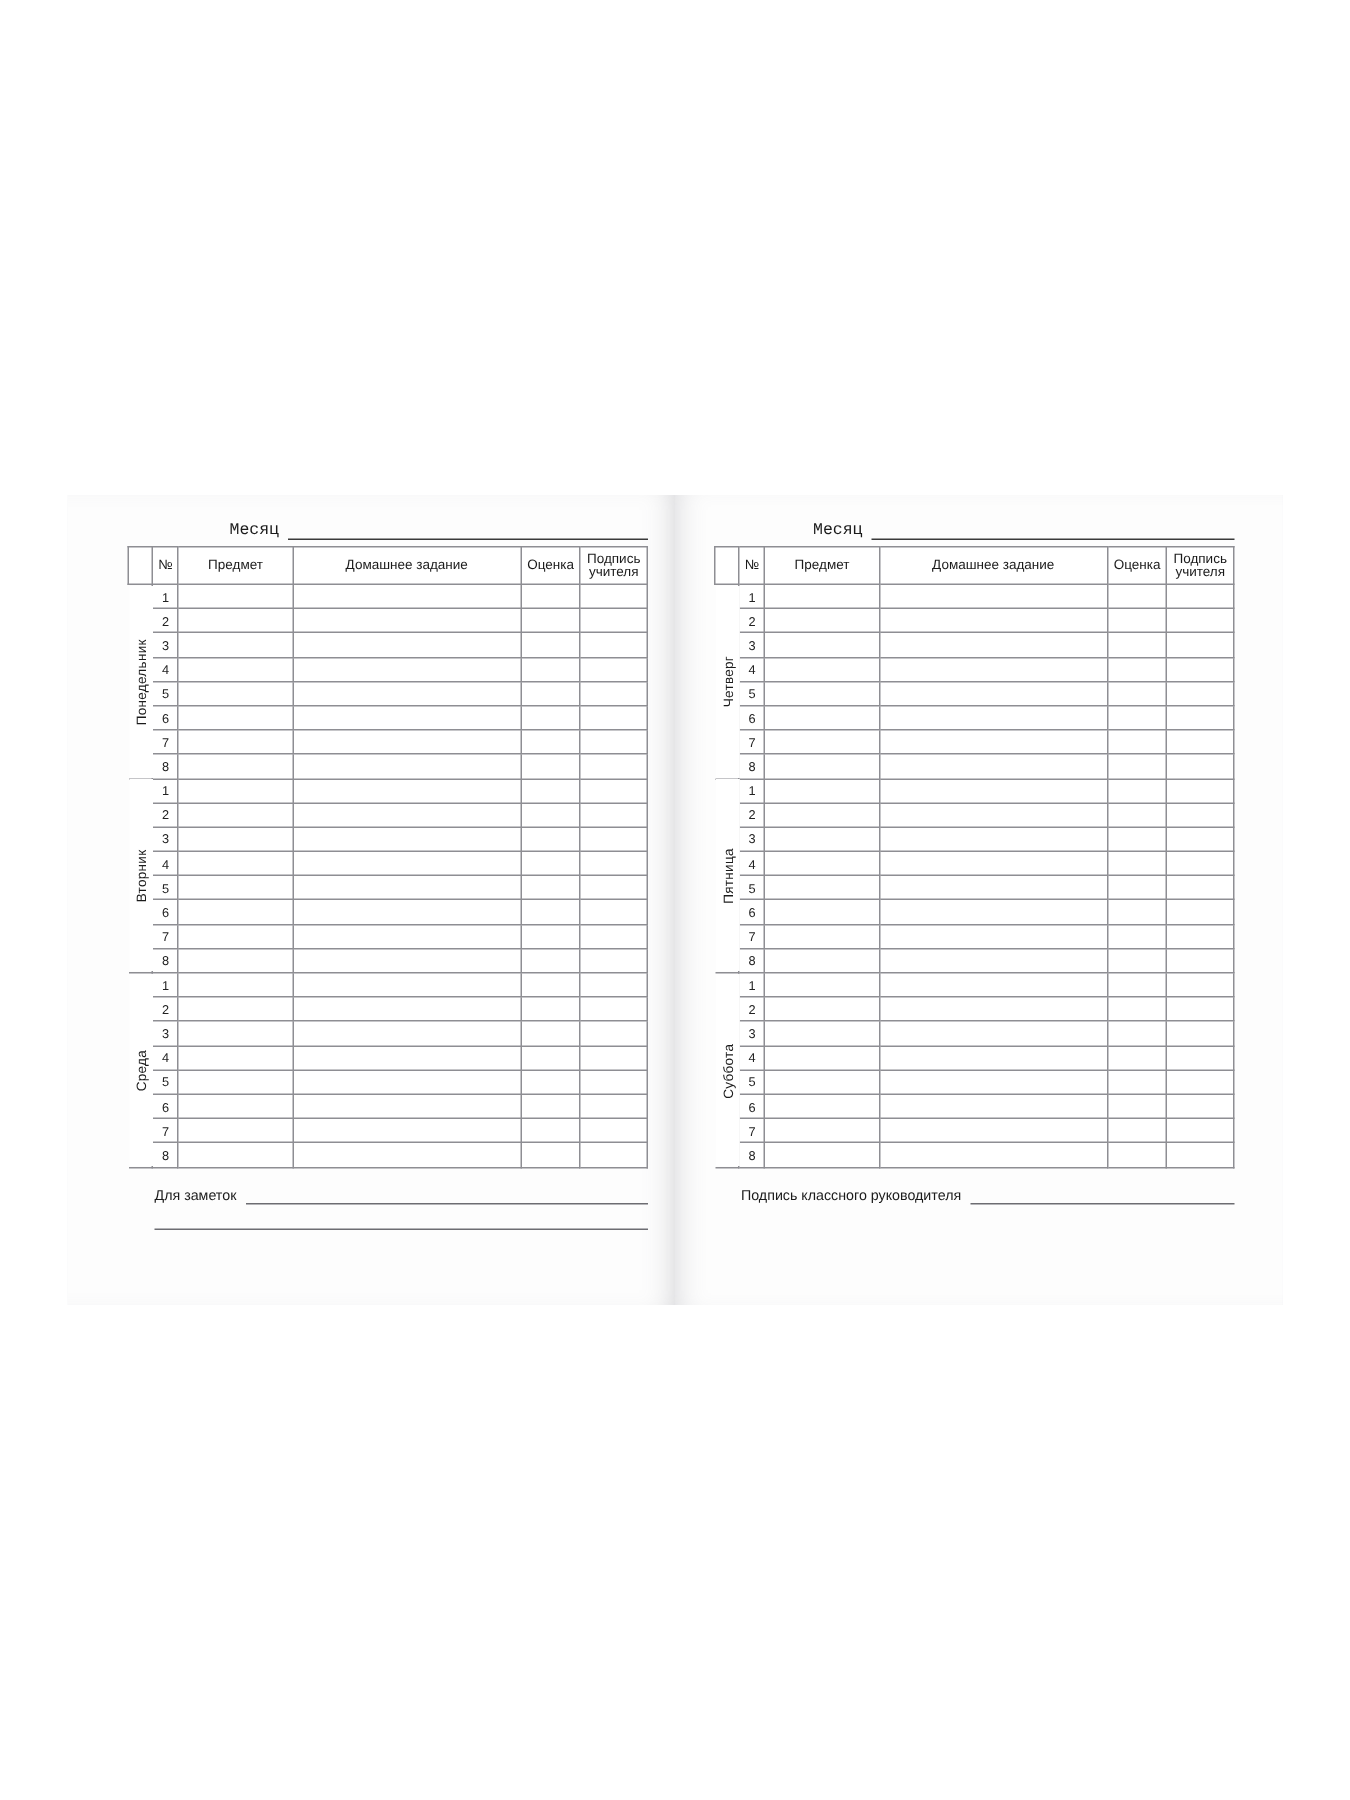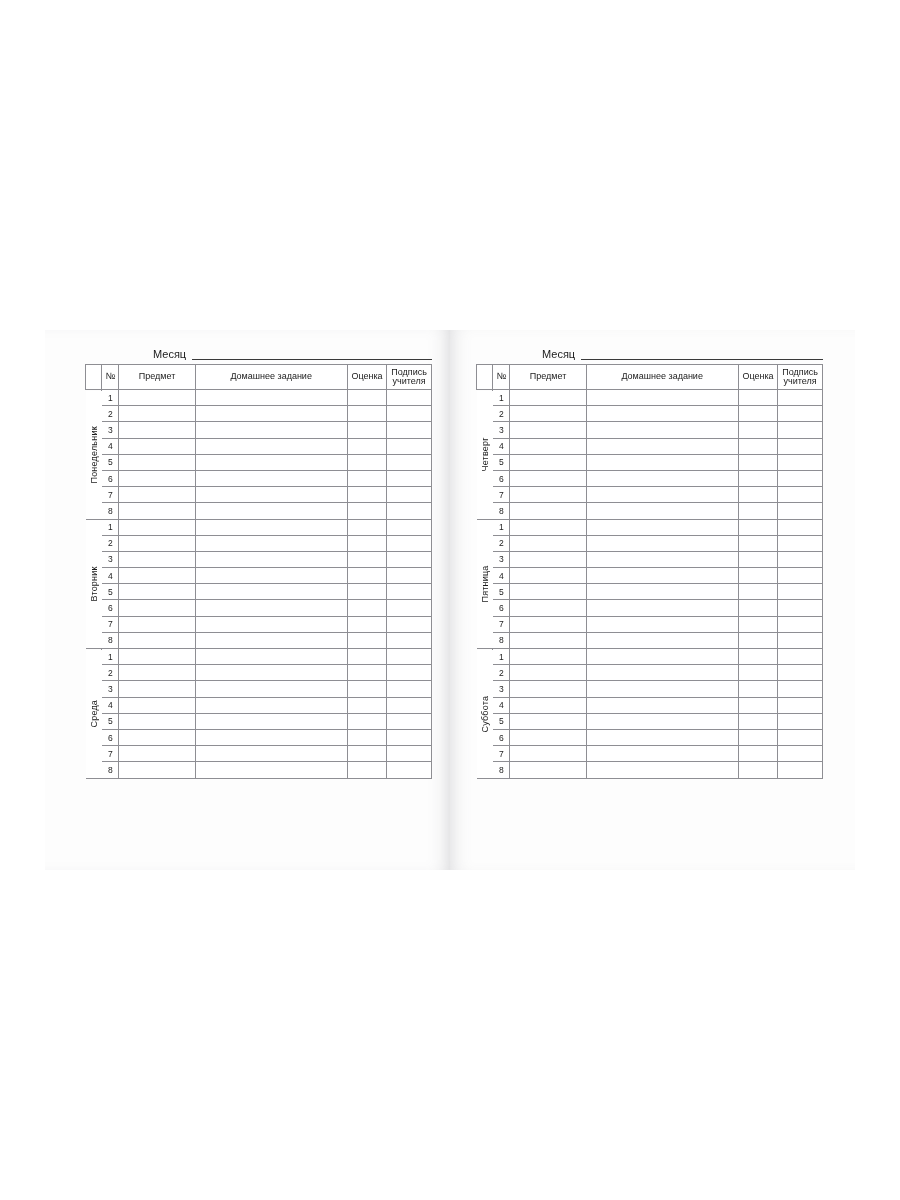--- a/index.html
+++ b/index.html
@@ -54,20 +54,21 @@
     background: linear-gradient(to right, rgba(150,150,160,.30), rgba(150,150,160,.10));
   }
 
   
   .month-row {
     display: flex;
     align-items: flex-end;
     gap: 6px;
     height: 22px;
     margin-bottom: 4px;
+    font-family: Liberation Mono, monospace;
   }
   .month-row.indent-left { padding-left: 68px; }
   .month-row.indent-right { padding-left: 66px; }
   .month-label {
     font-size: 11px;
     white-space: nowrap;
     line-height: 1;
   }
   .month-rule {
     flex: 1;
@@ -385,20 +386,29 @@
         <tr>
             <td class="num-cell">8</td>
             <td class="blank-cell"></td>
             <td class="blank-cell"></td>
             <td class="blank-cell"></td>
             <td class="blank-cell"></td>
           </tr>
       </tbody>
     </table>
 
+    <div class="notes">
+      <div class="note-row">
+        <span class="note-label">Для заметок</span>
+        <span class="note-rule"></span>
+      </div>
+      <div class="note-row plain">
+        <span class="note-rule"></span>
+      </div>
+    </div>
   </div>
 
   <div class="page page-right">
 
     <div class="month-row indent-right">
       <span class="month-label">Месяц</span>
       <span class="month-rule"></span>
     </div>
 
     <table class="week">
@@ -595,16 +605,20 @@
             <td class="num-cell">8</td>
             <td class="blank-cell"></td>
             <td class="blank-cell"></td>
             <td class="blank-cell"></td>
             <td class="blank-cell"></td>
           </tr>
       </tbody>
     </table>
 
     <div class="notes">
+      <div class="note-row">
+        <span class="note-label">Подпись классного руководителя</span>
+        <span class="note-rule"></span>
+      </div>
     </div>
   </div>
 
 </div>
 
 </body></html>

